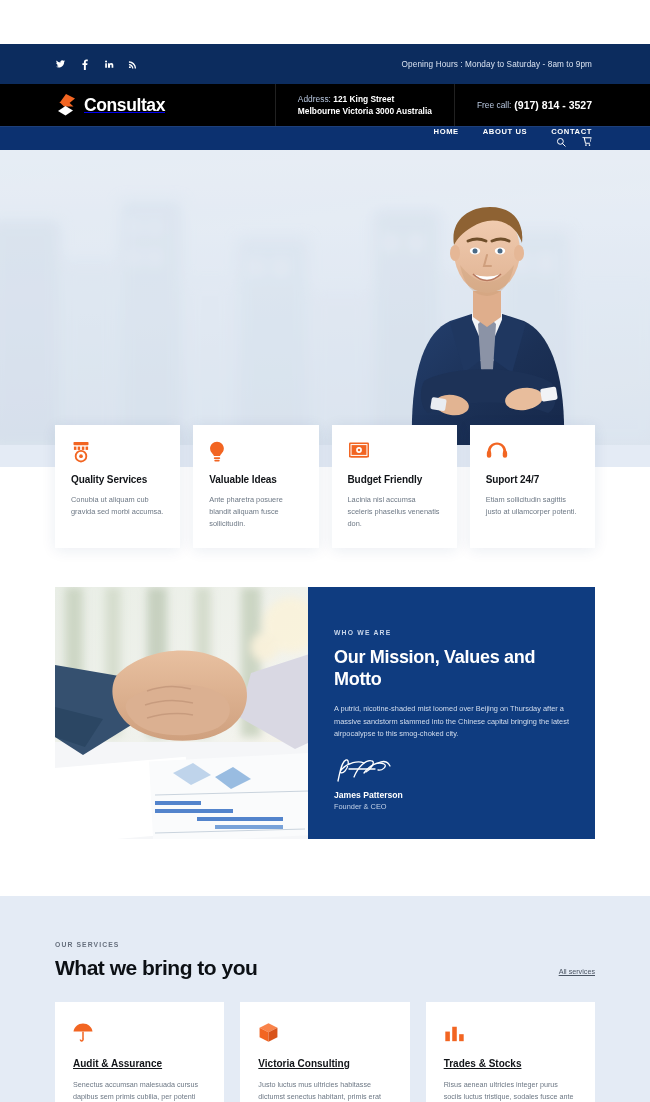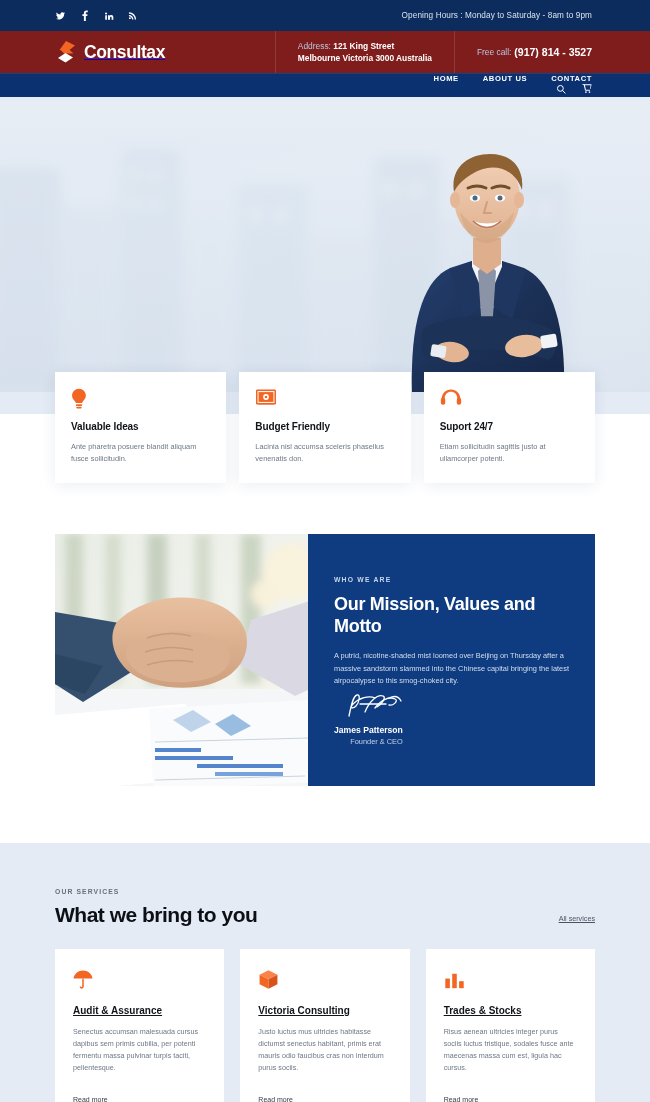--- a/index.html
+++ b/index.html
@@ -6,36 +6,37 @@
   html, body {
     width: 650px; height: 1102px;
     font-family: "Liberation Sans", sans-serif;
     background: #ffffff;
     overflow: hidden;
   }
   .page { width: 650px; height: 1102px; position: relative; }
 
   
   .topbar {
-    height: 31px; background: #0c2c5e;
+    height: 40px; background: #0c2c5e;
     display: flex; align-items: center;
     padding: 0 58px 0 55px;
+    margin-top: 44px;
   }
   .social { display: flex; gap: 13px; align-items: center; }
   .social .sicon {
     color: #ffffff; font-size: 9px; line-height: 1;
     display: inline-flex; align-items: center; justify-content: center;
     width: 11px; height: 11px;
   }
   .social .sicon svg { display: block; }
   .topbar-right { margin-left: auto; font-size: 8.2px; color: #d9e2f0; letter-spacing: .1px; }
 
   
   .header {
-    height: 42px; background: #7f1d1d;
+    height: 42px; background: #000000;
     display: flex; align-items: stretch;
     padding: 0 58px 0 55px;
   }
   .logo-wrap { display: flex; align-items: center; gap: 7px; }
   .logo-mark { position: relative; width: 22px; height: 24px; }
   .logo-mark svg { position: absolute; left: 0; top: 0; }
   .logo-text {
     color: #ffffff; font-size: 17.5px; font-weight: bold;
     letter-spacing: -0.4px;
   }
@@ -132,21 +133,21 @@
   }
   .mission-eyebrow {
     font-size: 6.8px; font-weight: bold; letter-spacing: 1.2px;
     color: #c8d6ea; margin-bottom: 10px;
   }
   .mission-title {
     font-size: 18px; font-weight: bold; line-height: 22px;
     letter-spacing: -0.3px; margin-bottom: 13px;
   }
   .mission-text { font-size: 7.4px; line-height: 12.5px; color: #d3deee; width: 235px; }
-  .sign-block { position: absolute; left: 26px; bottom: 40px; text-align: right; }
+  .sign-block { position: absolute; left: 26px; bottom: 28px; }
   .sign-svg { margin-bottom: 3px; }
   .sign-name { font-size: 8.6px; font-weight: bold; color: #fff; }
   .sign-role { font-size: 7.4px; color: #c3d2e8; margin-top: 2px; }
 
   
   .services { background: #e4ebf5; padding: 45px 55px 60px; min-height: 280px; }
   .srv-head { display: flex; align-items: flex-end; margin-bottom: 22px; }
   .srv-eyebrow {
     font-size: 6.8px; font-weight: bold; letter-spacing: 1.1px; color: #67707e;
     margin-bottom: 8px;
@@ -343,20 +344,35 @@
 
       <rect x="168" y="216" width="16" height="13" rx="2" fill="#f1f3f6" transform="rotate(-9 168 216)"></rect>
       <rect x="60" y="224" width="15" height="12" rx="2" fill="#e9ecf1" transform="rotate(9 60 224)"></rect>
     </svg>
 
   </div>
 
   <div class="feature-band">
     <div class="features">
 
+      <div class="fcard">
+        <div class="ficon">
+          <svg width="20" height="22" viewBox="0 0 24 26" fill="#f26522">
+            <rect x="3" y="1" width="18" height="4" rx="1"></rect>
+            <rect x="3.5" y="6.5" width="3" height="4"></rect>
+              <rect x="8" y="6.5" width="3" height="4"></rect>
+            <rect x="13" y="6.5" width="3" height="4"></rect>
+              <rect x="17.5" y="6.5" width="3" height="4"></rect>
+            <circle cx="12" cy="18" r="6.4" fill="none" stroke="#f26522" stroke-width="2.2"></circle>
+            <circle cx="12" cy="18" r="2.2"></circle>
+          </svg>
+        </div>
+        <h3>Quality Services</h3>
+        <p>Conubia ut aliquam cub gravida sed morbi accumsa.</p>
+      </div>
 
       <div class="fcard">
         <div class="ficon">
           <svg width="16" height="22" viewBox="0 0 18 24" fill="#f26522">
             <path d="M9 0.5C4.6.5 1.2 3.9 1.2 8.2c0 2.9 1.6 4.6 2.9 6 .8.9 1.3 1.5 1.4 2.4h6.9c.1-.9.6-1.5 1.4-2.4 1.3-1.4 2.9-3.1 2.9-6C16.7 3.9 13.3.5 9 .5z"></path>
             <rect x="5.4" y="18" width="7.2" height="1.9" rx=".9"></rect>
             <rect x="6" y="20.8" width="6" height="1.9" rx=".9"></rect>
           </svg>
         </div>
         <h3>Valuable Ideas</h3>

